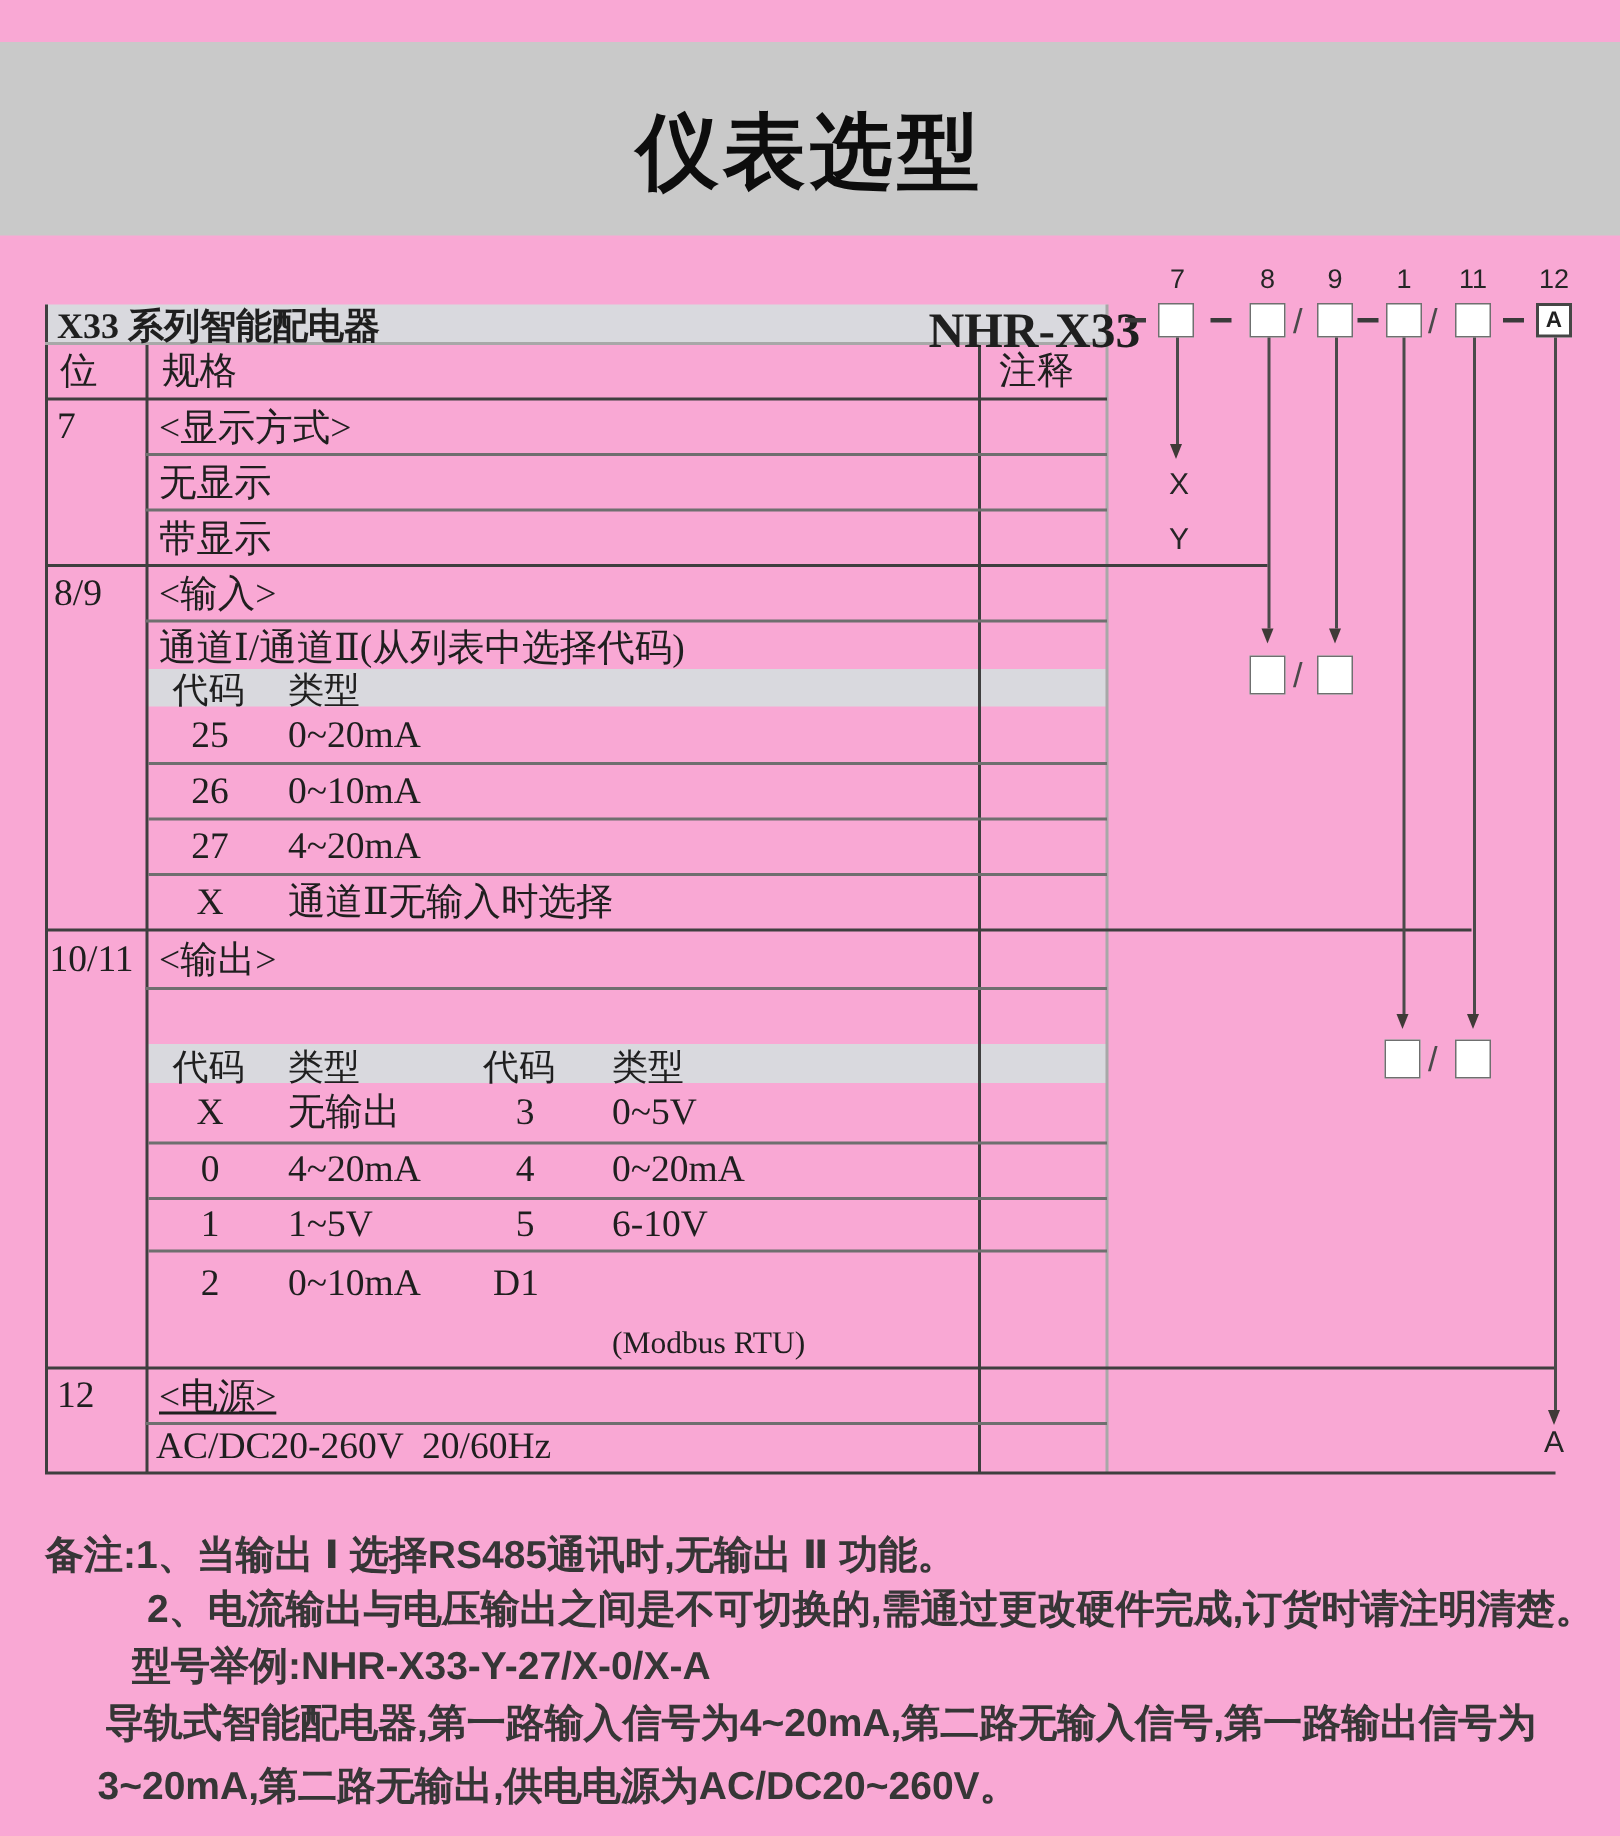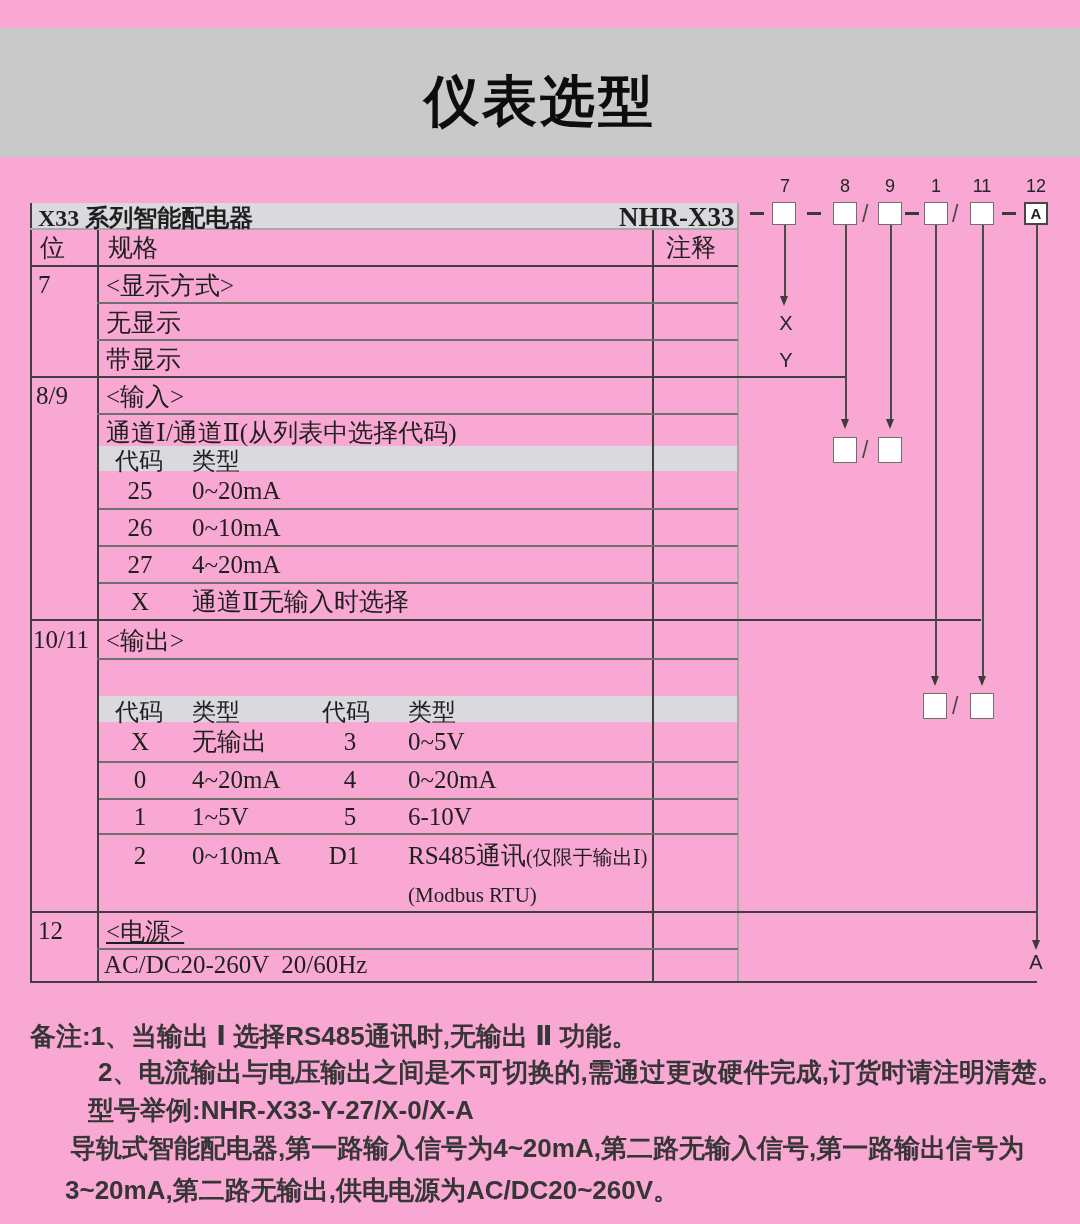--- a/index.html
+++ b/index.html
@@ -70,21 +70,21 @@
   <div class="hl" style="left:30px;top:619px;width:951px;"></div>
   <div class="hl mid" style="left:97px;top:658px;width:641px;"></div>
   <div class="hl mid" style="left:99px;top:761px;width:639px;"></div>
   <div class="hl mid" style="left:99px;top:798px;width:639px;"></div>
   <div class="hl mid" style="left:99px;top:833px;width:639px;"></div>
   <div class="hl" style="left:30px;top:911px;width:1007px;"></div>
   <div class="hl mid" style="left:97px;top:948px;width:641px;"></div>
   <div class="hl" style="left:30px;top:981px;width:1007px;"></div>
 
   <span class="t b" style="left:38px;top:205px;font-size:24px;">X33 系列智能配电器</span>
-  <span class="t b" style="left:619px;top:203px;font-size:27px;">NHR-X33</span>
+  <span class="t b" style="left:619px;top:203px;font-size:33px;">NHR-X33</span>
 
   <span class="t" style="left:40px;top:234px;">位</span>
   <span class="t" style="left:108px;top:234px;">规格</span>
   <span class="t" style="left:666px;top:234px;">注释</span>
 
   <span class="t" style="left:38px;top:271px;">7</span>
   <span class="t" style="left:106px;top:272px;">&lt;显示方式&gt;</span>
   <span class="t" style="left:106px;top:309px;">无显示</span>
   <span class="t" style="left:106px;top:346px;">带显示</span>
 
@@ -121,21 +121,20 @@
   <span class="t" style="left:408px;top:766px;">0~20mA</span>
 
   <span class="t cc" style="left:114px;top:803px;width:52px;">1</span>
   <span class="t" style="left:192px;top:803px;">1~5V</span>
   <span class="t cc" style="left:326px;top:803px;width:48px;">5</span>
   <span class="t" style="left:408px;top:803px;">6-10V</span>
 
   <span class="t cc" style="left:114px;top:842px;width:52px;">2</span>
   <span class="t" style="left:192px;top:842px;">0~10mA</span>
   <span class="t cc" style="left:320px;top:842px;width:48px;">D1</span>
-  <span class="t" style="left:408px;top:842px;"><span>RS485通讯</span><span class="t small" style="position:static;">(仅限于输出Ⅰ)</span></span>
   <span class="t msub" style="left:408px;top:884px;">(Modbus RTU)</span>
 
   <span class="t" style="left:38px;top:917px;">12</span>
   <span class="t" style="left:106px;top:918px;text-decoration:underline;">&lt;电源&gt;</span>
   <span class="t" style="left:104px;top:951px;">AC/DC20-260V  20/60Hz</span>
 
   <span class="digit" style="left:785px;top:177px;">7</span>
   <span class="digit" style="left:845px;top:177px;">8</span>
   <span class="digit" style="left:890px;top:177px;">9</span>
   <span class="digit" style="left:936px;top:177px;">1</span>

